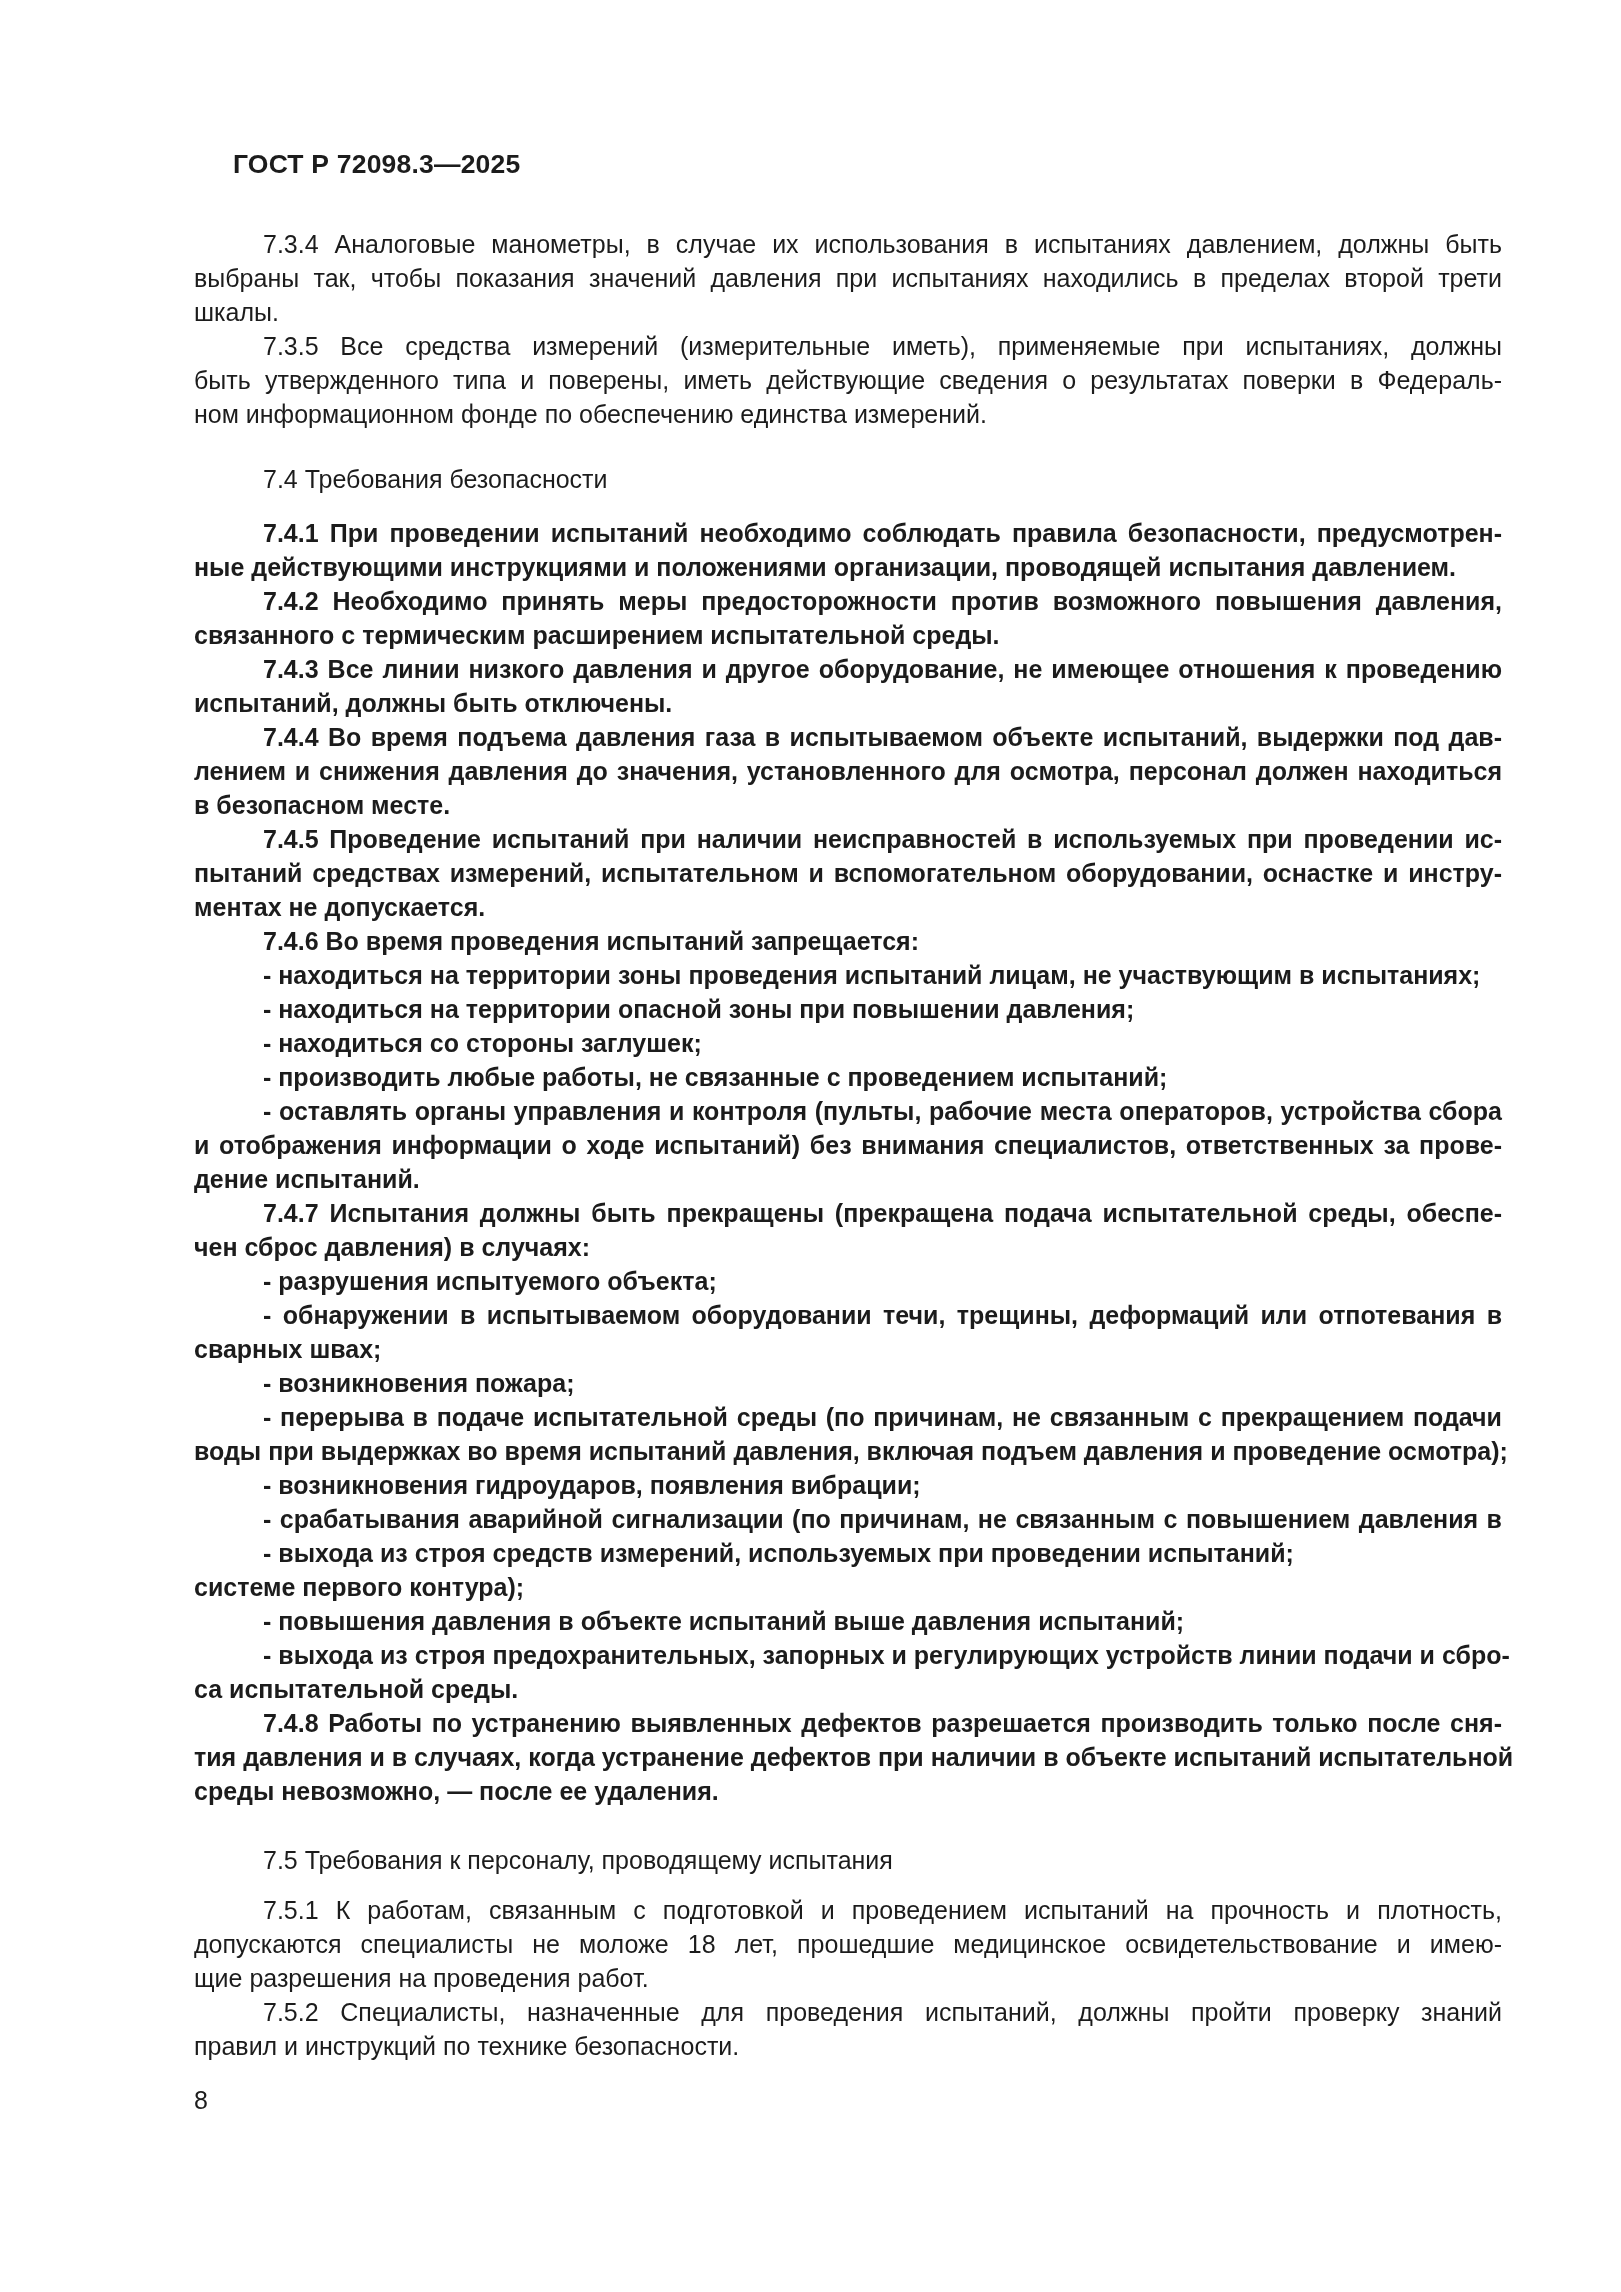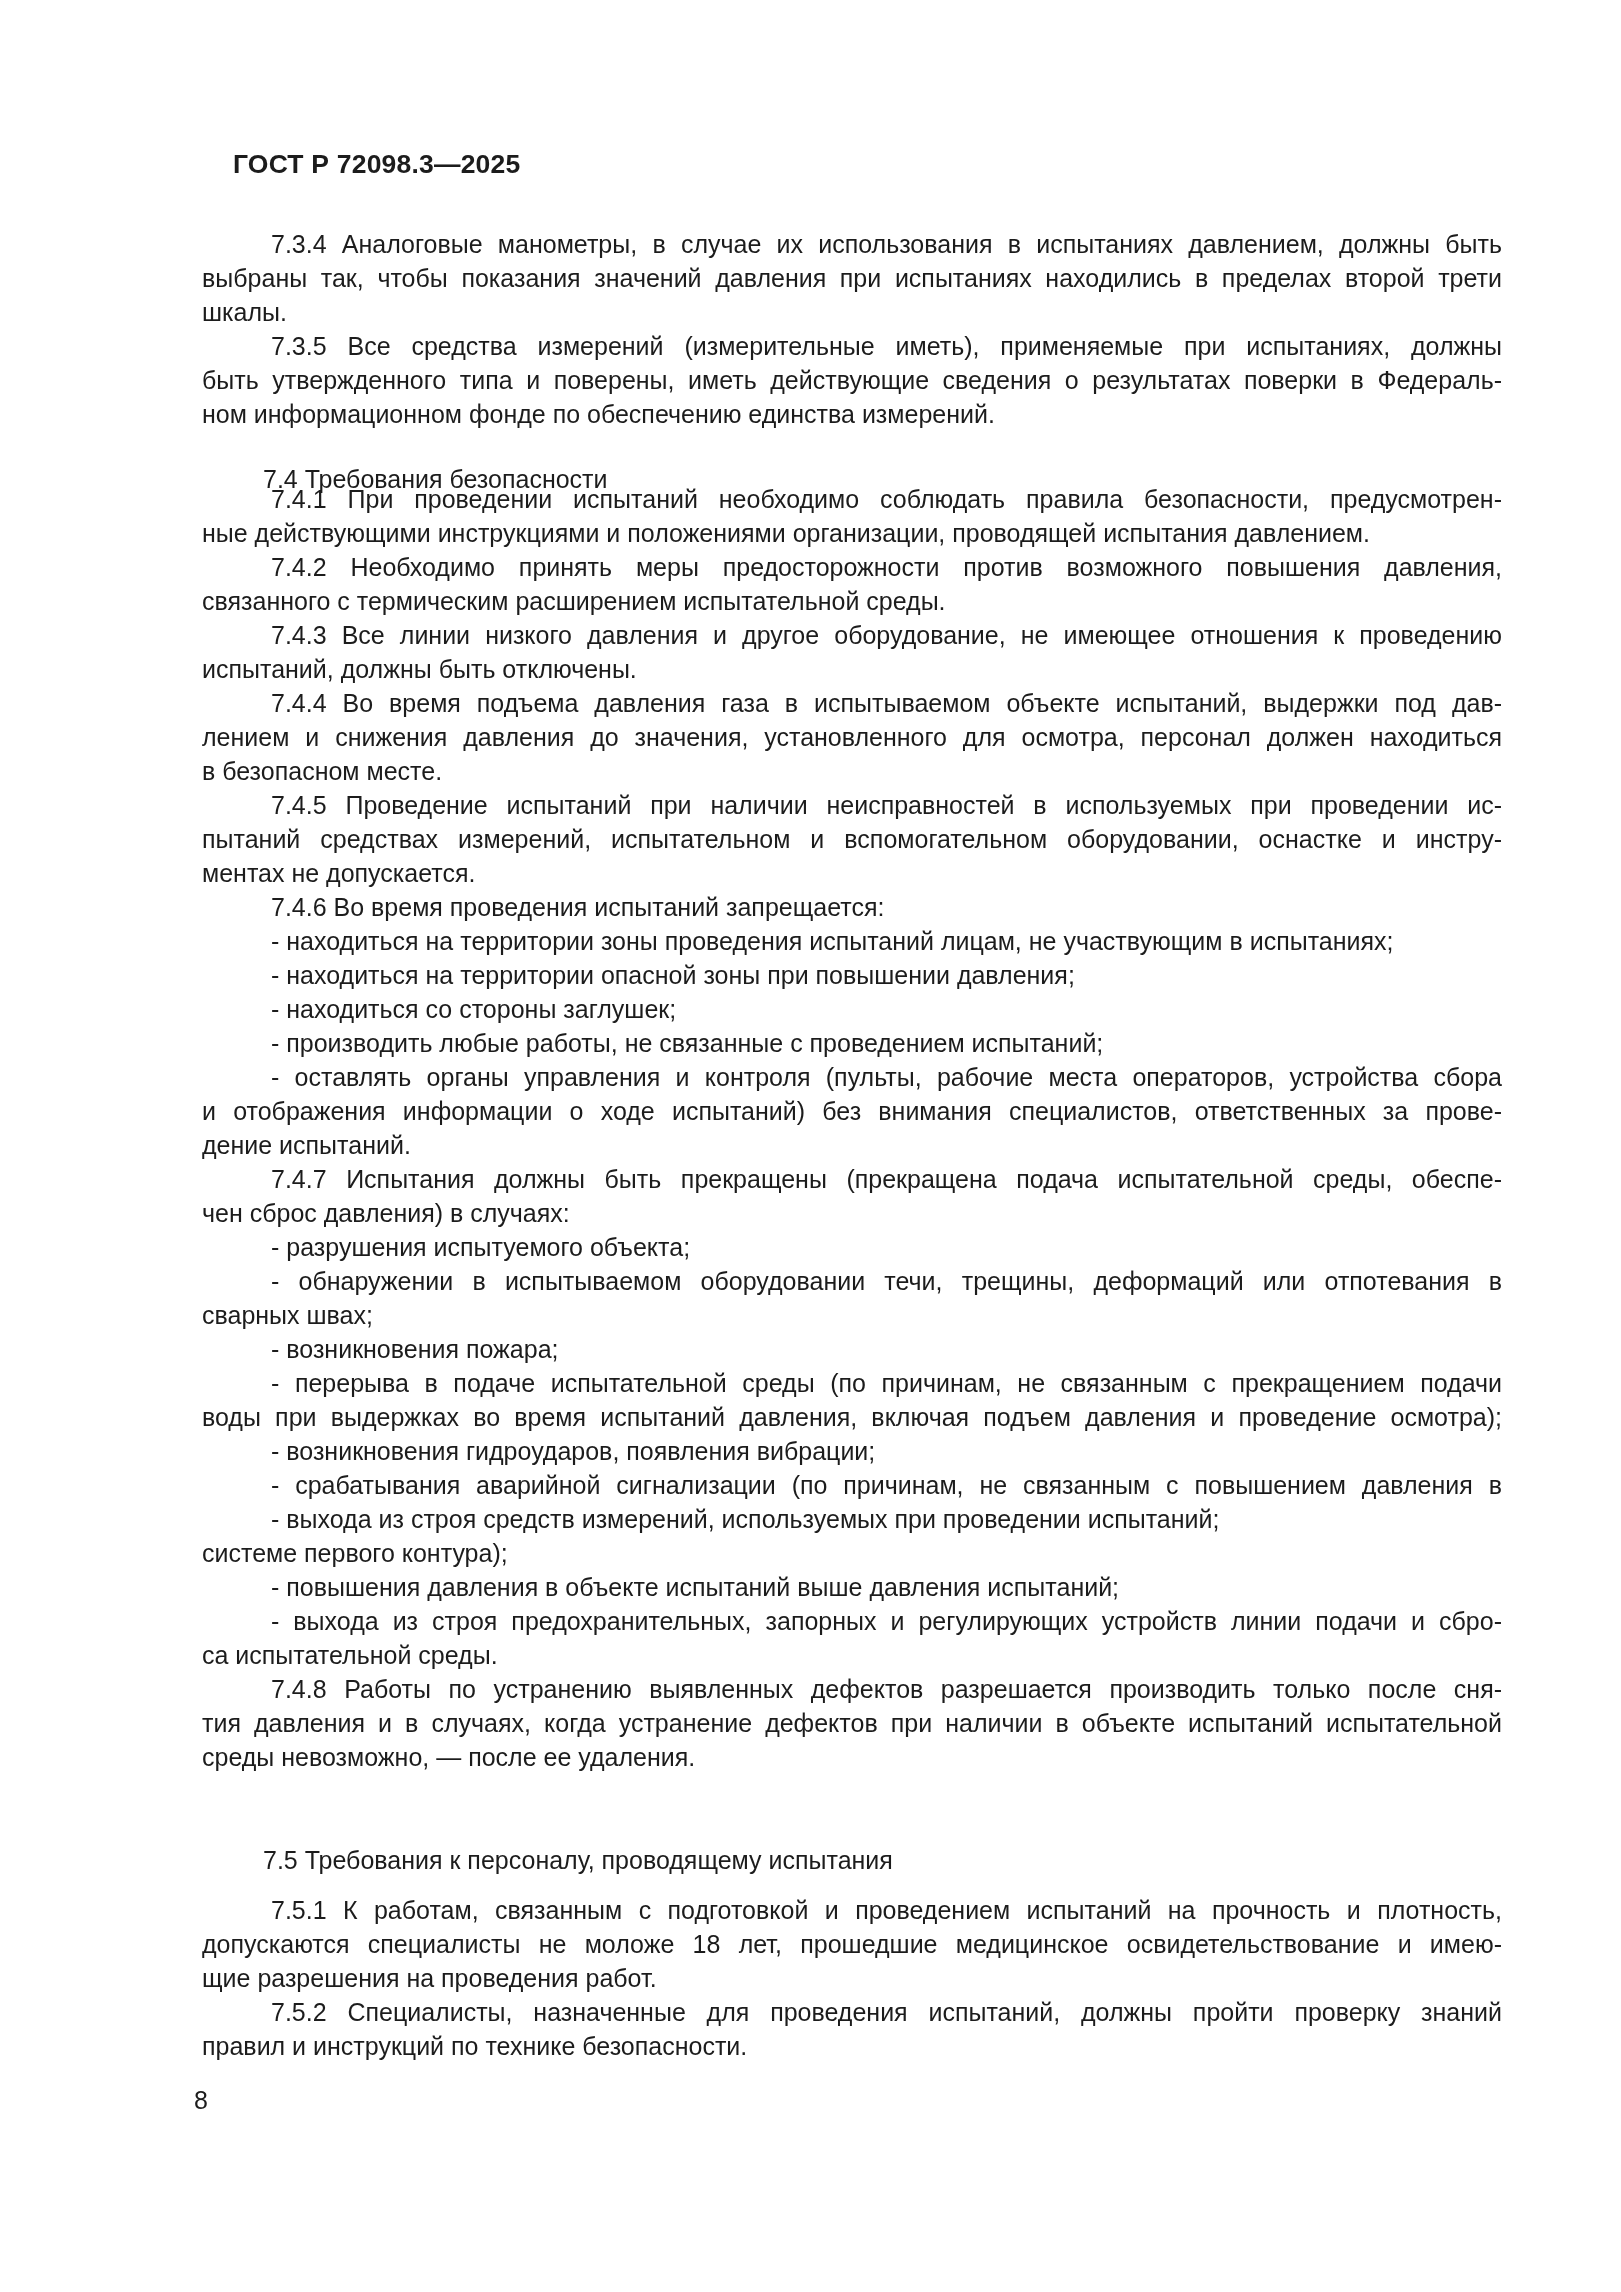--- a/index.html
+++ b/index.html
@@ -2,21 +2,21 @@
 <html><head>
 <meta charset="utf-8">
 <style>
   html, body { margin: 0; padding: 0; background: #ffffff; }
   body { width: 1621px; height: 2293px; position: relative; overflow: hidden;
          font-family: "Liberation Sans", sans-serif; color: #1c1c1c; }
   .doc-header { position: absolute; left: 194px; top: 149px; font-size: 26.5px; font-weight: bold;
                 line-height: 31px; letter-spacing: 0.2px; margin-left: 39px; }
   .block { position: absolute; left: 194px; width: 1308px; }
   .line { display: block; height: 34px; line-height: 34px; font-size: 25px; white-space: nowrap;
-          text-align: justify; text-align-last: justify; margin-left: 8px; }
+          text-align: justify; text-align-last: justify; }
   .line.last { text-align-last: left; }
   .line.indent { padding-left: 69px; }
   .sec-heading { position: absolute; left: 263px; font-size: 25px; font-weight: normal; line-height: 34px; }
   .page-num { position: absolute; left: 194px; top: 2083px; font-size: 25px; line-height: 34px; }
 </style>
 </head>
 <body>
 
 <div class="doc-header">ГОСТ Р 72098.3—2025</div>
 
@@ -24,21 +24,21 @@
     <span class="line indent">7.3.4  Аналоговые манометры, в случае их использования в испытаниях давлением, должны быть</span>
     <span class="line">выбраны так, чтобы показания значений давления при испытаниях находились в пределах второй трети</span>
     <span class="line last">шкалы.</span>
     <span class="line indent">7.3.5  Все средства измерений (измерительные иметь), применяемые при испытаниях, должны</span>
     <span class="line">быть утвержденного типа и поверены, иметь действующие сведения о результатах поверки в Федераль-</span>
     <span class="line last">ном информационном фонде по обеспечению единства измерений.</span>
   </div>
 
 <div class="sec-heading" style="top:462px;">7.4  Требования безопасности</div>
 
-<div class="block" id="block-b" style="top:482px;">
+<div class="block" id="block-b" style="top:516px;font-weight:bold;">
     <span class="line indent">7.4.1  При проведении испытаний необходимо соблюдать правила безопасности, предусмотрен-</span>
     <span class="line last">ные действующими инструкциями и положениями организации, проводящей испытания давлением.</span>
     <span class="line indent">7.4.2 Необходимо принять меры предосторожности против возможного повышения давления,</span>
     <span class="line last">связанного с термическим расширением испытательной среды.</span>
     <span class="line indent">7.4.3  Все линии низкого давления и другое оборудование, не имеющее отношения к проведению</span>
     <span class="line last">испытаний, должны быть отключены.</span>
     <span class="line indent">7.4.4  Во время подъема давления газа в испытываемом объекте испытаний, выдержки под дав-</span>
     <span class="line">лением и снижения давления до значения, установленного для осмотра, персонал должен находиться</span>
     <span class="line last">в безопасном месте.</span>
     <span class="line indent">7.4.5 Проведение испытаний при наличии неисправностей в используемых при проведении ис-</span>

